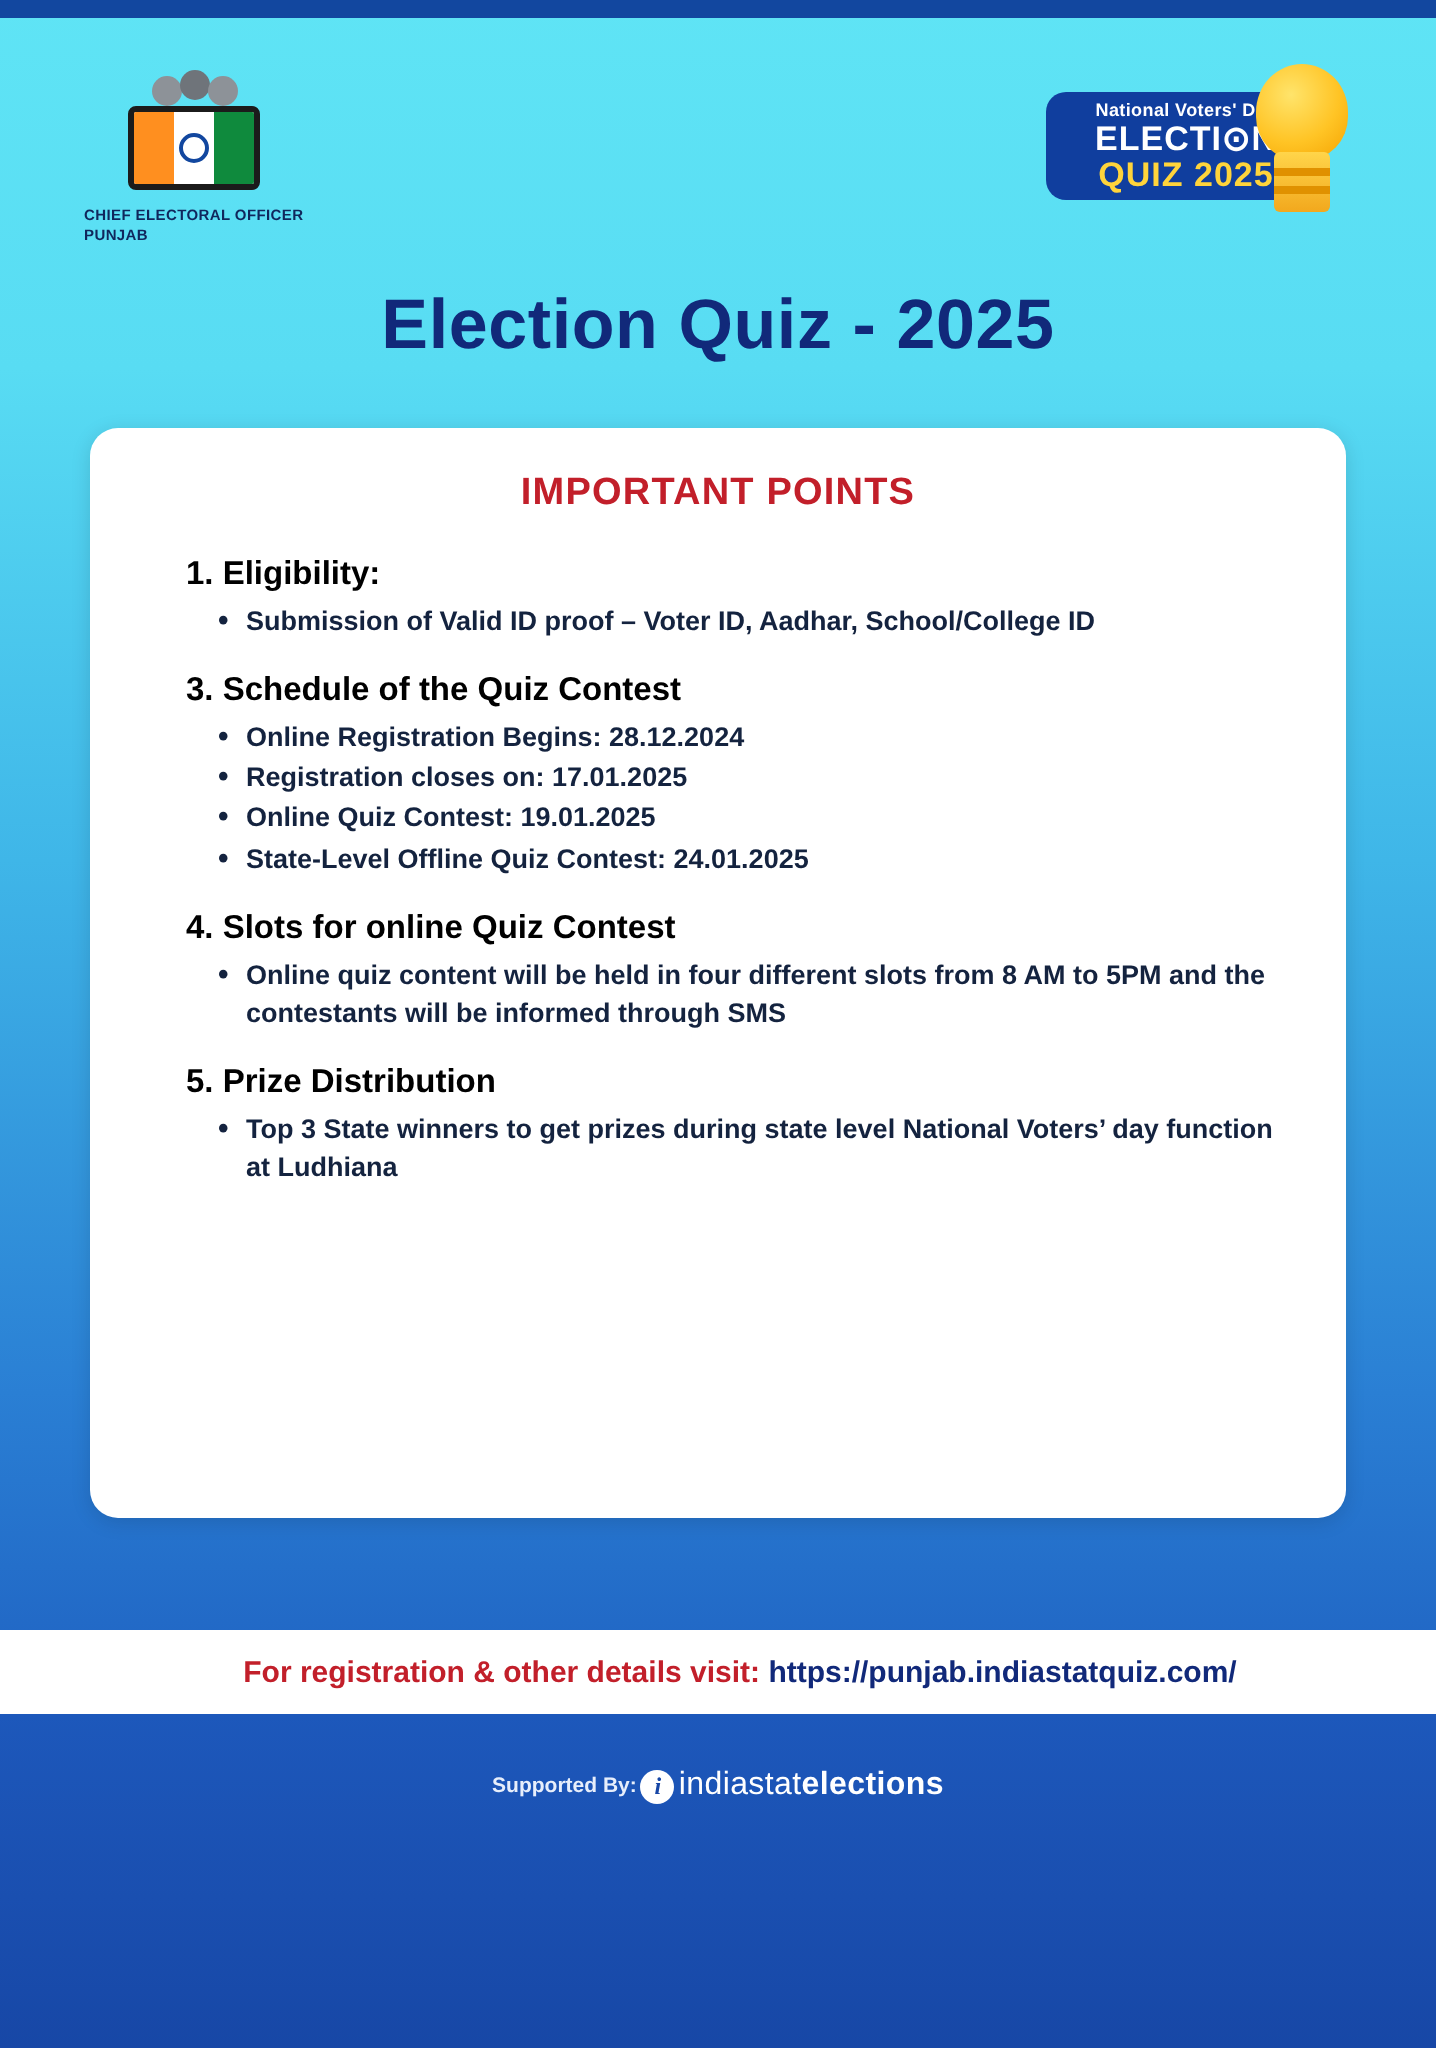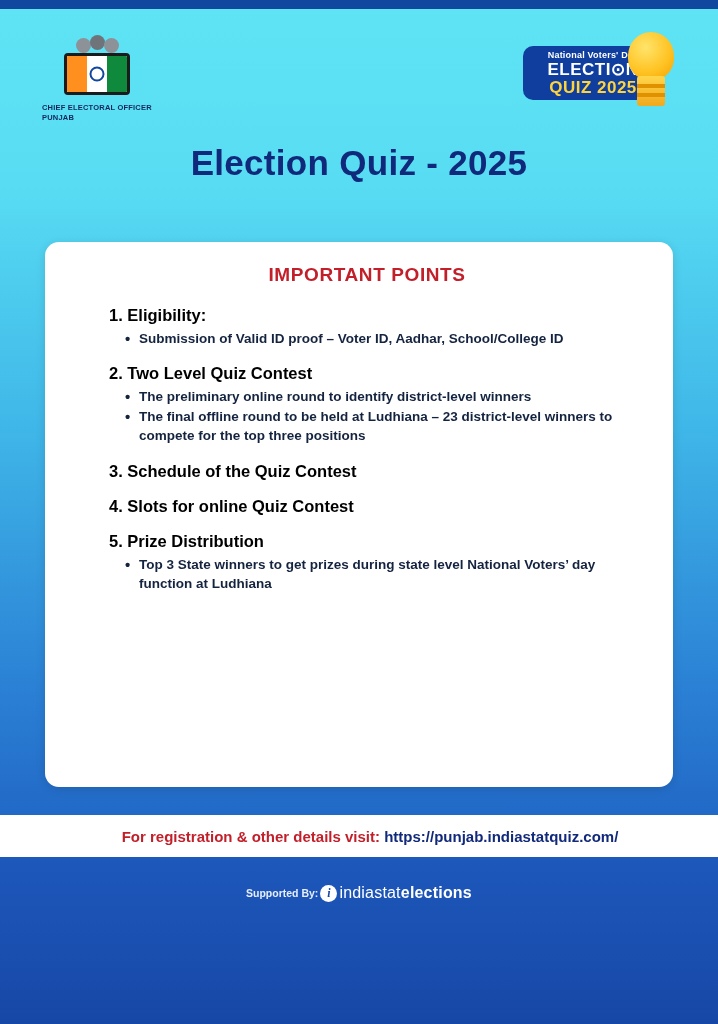--- a/index.html
+++ b/index.html
@@ -103,25 +103,25 @@
   
   .title {
     position: absolute; top: 143px; left: 0; width: 100%;
     text-align: center;
     font-size: 35px; font-weight: bold; color: #11297a;
     letter-spacing: .3px;
   }
 
   
   .card {
-    position: absolute; top: 242px; left: 45px;
+    position: absolute; top: 214px; left: 45px;
     width: 628px; height: 545px;
     background: #ffffff; border-radius: 14px;
     box-shadow: 0 2px 10px rgba(0,0,0,.13);
-    padding: 22px 26px 0 42px;
+    padding: 22px 26px 0 26px;
   }
   .card-title {
     text-align: center;
     font-size: 19px; font-weight: bold; color: #c21f2a;
     letter-spacing: .6px;
     margin-bottom: 20px;
   }
   .sec { margin-bottom: 16px; }
   .sec-head {
     font-size: 16.5px; font-weight: bold; color: #000000;
@@ -215,34 +215,36 @@
   <div class="card">
     <div class="card-title">IMPORTANT POINTS</div>
 
     <div class="sec">
       <div class="sec-head">1. Eligibility:</div>
       <ul>
         <li>Submission of Valid ID proof – Voter ID, Aadhar, School/College ID</li>
       </ul>
     </div>
 
-    <div class="sec">
-      <div class="sec-head">2. Two Level Quiz Contest</div>
-      <ul>
-        <li>The preliminary online round to identify district-level winners</li>
-        <li>The final offline round to be held at Ludhiana  – 23 district-level winners to compete for the top three positions</li>
-      </ul>
-    </div>
 
     <div class="sec">
       <div class="sec-head">3. Schedule of the Quiz Contest</div>
+      <ul>
+        <li>Online Registration Begins: 28.12.2024</li>
+        <li>Registration closes on: 17.01.2025</li>
+        <li>Online Quiz Contest: 19.01.2025</li>
+        <li>State-Level Offline Quiz Contest: 24.01.2025</li>
+      </ul>
     </div>
 
     <div class="sec">
       <div class="sec-head">4. Slots for online Quiz Contest</div>
+      <ul>
+        <li>Online quiz content will be held in four different slots from 8 AM to 5PM and the contestants will be informed through SMS</li>
+      </ul>
     </div>
 
     <div class="sec">
       <div class="sec-head">5. Prize Distribution</div>
       <ul>
         <li>Top 3 State winners to get prizes during state level National Voters’ day function at Ludhiana</li>
       </ul>
     </div>
   </div>
 

